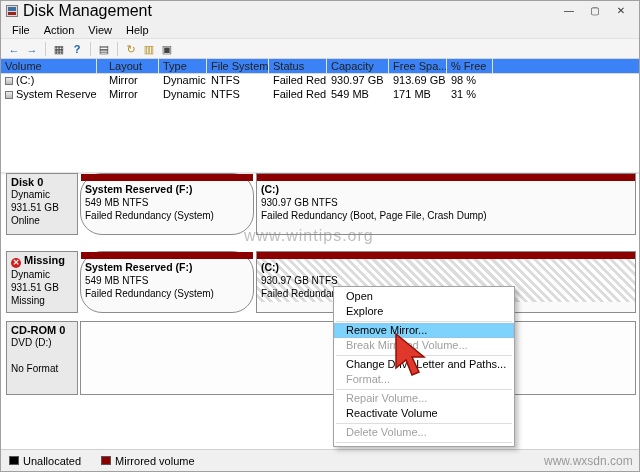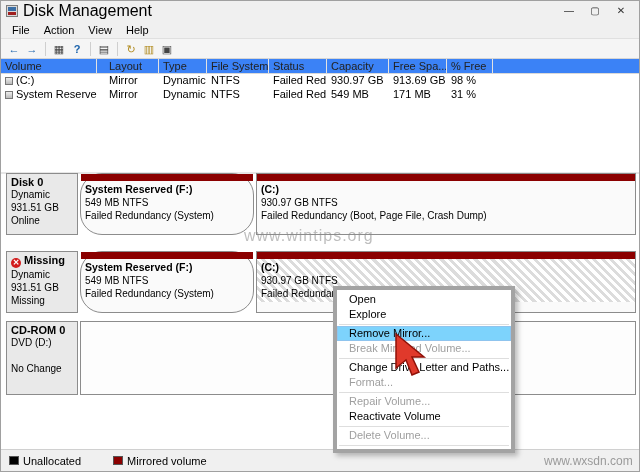--- a/index.html
+++ b/index.html
@@ -58,26 +58,26 @@
   .p-body { padding:2px 4px; font-size:10px; line-height:13px; }
   .p-body .ptitle { font-weight:bold; font-size:10.5px; }
   .partition.hatched .p-body { background:repeating-linear-gradient(45deg,#ffffff 0 3px,#dcdcdc 3px 6px); }
   .row-gap { height:16px; }
   .cd-right { flex:1; border:1px solid #8c8c8c; margin-left:2px; background:#fdfdfd; }
 
   
   .legendbar { position:absolute; left:0; bottom:0; width:640px; height:22px;
                background:#f0f0f0; border-top:1px solid #d0d0d0;
                display:flex; align-items:center; padding-left:8px; z-index:10; }
-  .legend-item { display:flex; align-items:center; margin-right:32px; }
+  .legend-item { display:flex; align-items:center; margin-right:20px; }
   .swatch { width:10px; height:9px; border:1px solid #555; margin-right:4px; }
 
   
   .context-menu { position:absolute; left:332px; top:285px; width:182px;
-                  background:#ffffff; border:4px solid #a3a3a3;
+                  background:#ffffff; border:1px solid #a3a3a3;
                   box-shadow:3px 3px 5px rgba(0,0,0,0.25); padding:2px 0; z-index:50; }
   .menu-item { height:15px; line-height:15px; padding:0 12px; font-size:11px; white-space:nowrap; }
   .menu-item.disabled { color:#9f9f9f; }
   .menu-item.highlighted { background:#7dd3fc; outline:1px solid #8fc4ee; outline-offset:-1px; }
   .menu-sep { height:1px; background:#dedede; margin:2px 2px 1px 2px; }
 
   
   .wm-center { position:absolute; left:243px; top:226px; font-size:16px; color:#8a8a8a;
                opacity:0.55; letter-spacing:1px; z-index:5; }
   .wm-corner { position:absolute; left:543px; top:453px; font-size:12px; color:#9a9a9a; z-index:60; }
@@ -217,21 +217,21 @@
       </div>
     </div>
 
     <div class="row-gap" style="height:8px;"></div>
 
     <div class="disk-row" style="height:74px;">
       <div class="disk-panel">
         <div class="dname">CD-ROM 0</div>
         <div class="dline">DVD (D:)</div>
         <div class="dline" style="height:13px;"></div>
-        <div class="dline">No Change</div>
+        <div class="dline">No Format</div>
       </div>
       <div class="cd-right"></div>
     </div>
 
   </div>
 
   <div class="wm-center">www.wintips.org</div>
 
   <div class="legendbar">
     <span class="legend-item">

